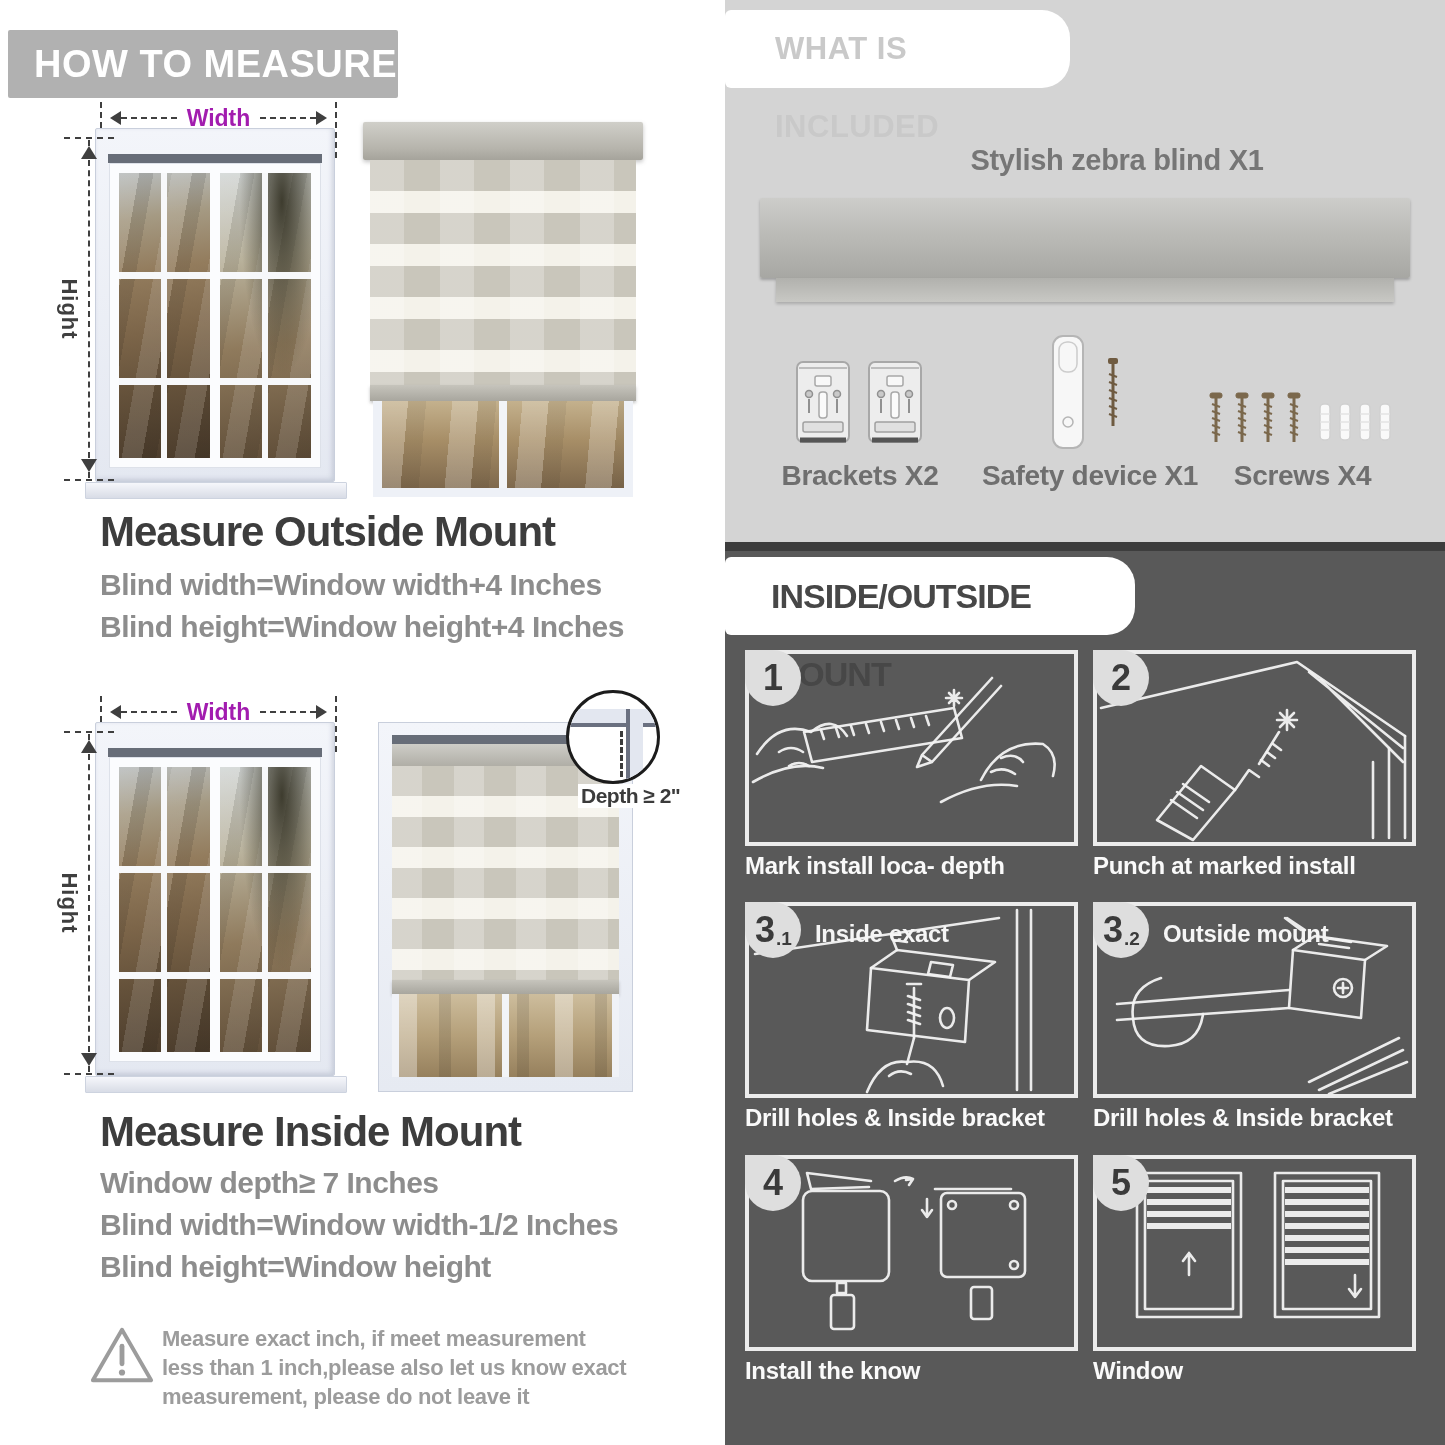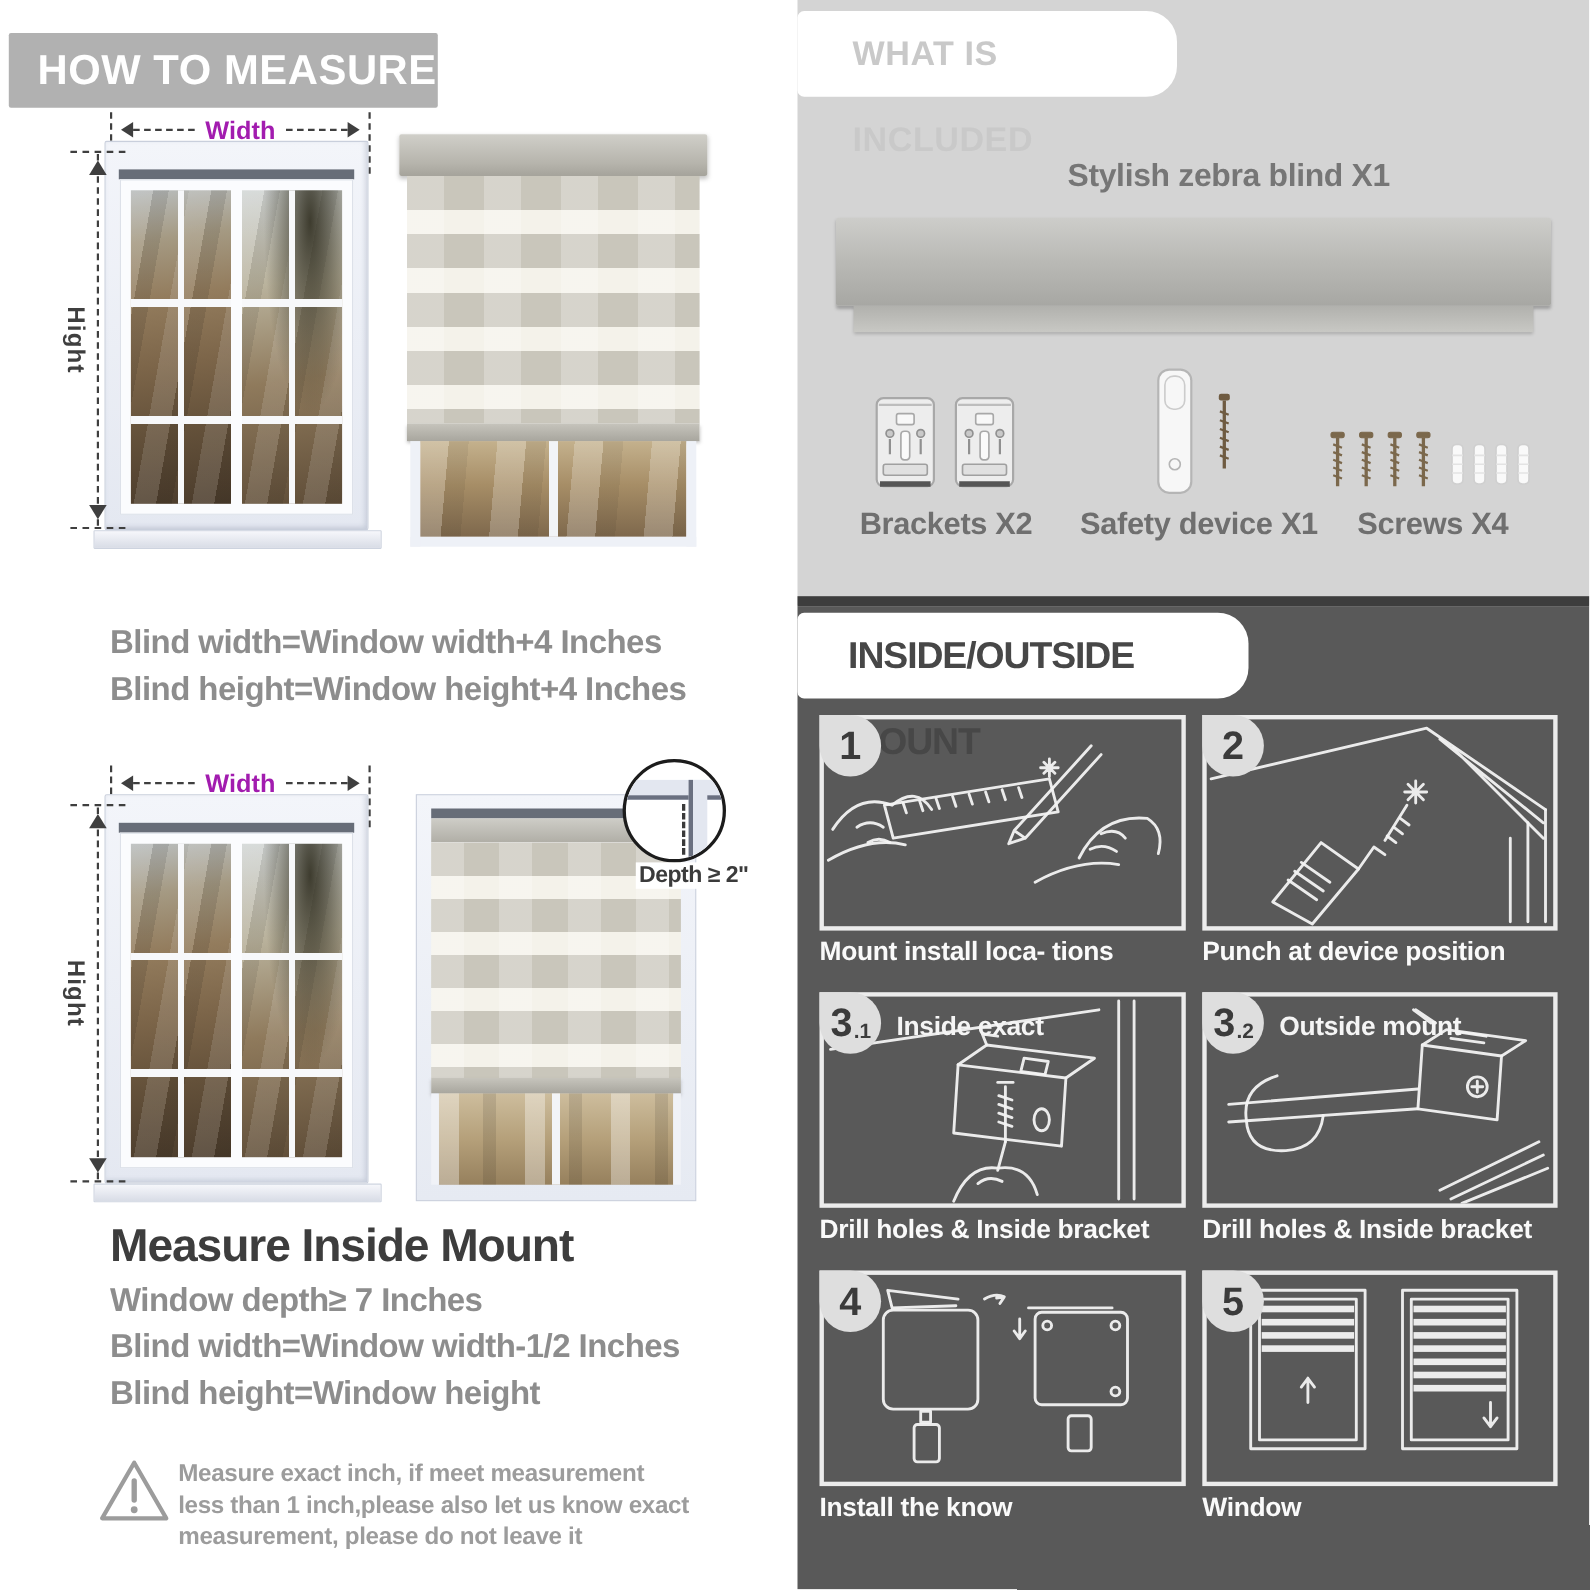--- a/index.html
+++ b/index.html
@@ -163,20 +163,21 @@
     <span class="mh-label">Hight</span>
   </div>
 
   <div class="blind" style="left:363px;top:122px;width:280px;">
     <div class="bl-cassette"></div>
     <div class="bl-body" style="height:225px;"></div>
     <div class="bl-rail"></div>
     <div class="bl-win" style="height:96px;box-sizing:border-box;"></div>
   </div>
 
+  <div class="sec-title" style="top:508px;">Measure Outside Mount</div>
   <div class="sec-line" style="top:568px;">Blind width=Window width+4 Inches</div>
   <div class="sec-line" style="top:610px;text-align:center;">Blind height=Window height+4 Inches</div>
 
   <div class="meas-w" style="left:100px;top:700px;width:237px;">
     <span class="mw-tick l"></span>
     <span class="mw-arrow l"></span>
     <span class="mw-dash"></span>
     <span class="mw-label">Width</span>
     <span class="mw-dash"></span>
     <span class="mw-arrow r"></span>
@@ -317,40 +318,40 @@
       <path class="sline" d="M30 98 q12 -8 24 0 M40 112 q10 -6 20 0"></path>
       <path class="sline" d="M232 126 Q252 86 294 90 Q310 100 304 122"></path>
       <path class="sline" d="M192 148 Q232 126 268 132"></path>
       <path class="sline" d="M252 104 q14 -6 22 4 M242 118 q12 -6 24 2"></path>
     </svg>
     <div class="badge">
         <span class="bnum">1</span>
         <span class="bsub"></span>
       </div>
   </div>
-  <div class="cap" style="left:745px;top:852px;">Mount install loca- tions</div>
+  <div class="cap" style="left:745px;top:852px;">Mark install loca- depth</div>
 
   <div class="step-panel" style="left:1093px;top:650px;width:315px;">
     <svg class="step-art" viewBox="0 0 315 188" preserveAspectRatio="xMidYMid meet">
       <path class="sline" d="M4 54 L200 8 L308 82"></path>
       <path class="sline" d="M212 18 L306 94 M224 26 L306 108"></path>
       <path class="sline" d="M308 82 V184 M292 94 V184 M276 108 V184"></path>
       <path class="sline" d="M60 166 L104 112 L138 136 L96 186 Z"></path>
       <path class="sline" d="M86 130 l26 18 M80 138 l26 18 M74 146 l26 18"></path>
       <path class="sline" d="M138 136 L152 116 l10 7"></path>
       <path class="sline" d="M162 110 L182 78"></path>
       <path class="sline" d="M164 106 l8 6 M170 98 l8 6 M176 90 l8 6"></path>
       <path class="sline" d="M190 56 v20 M180 66 h20 M183 59 l14 14 M197 59 l-14 14"></path>
     </svg>
     <div class="badge">
         <span class="bnum">2</span>
         <span class="bsub"></span>
       </div>
   </div>
-  <div class="cap" style="left:1093px;top:852px;">Punch at  device position</div>
+  <div class="cap" style="left:1093px;top:852px;">Punch at  marked install</div>
 
   <div class="step-panel" style="left:745px;top:902px;width:325px;">
     <svg class="step-art" viewBox="0 0 325 188" preserveAspectRatio="xMidYMid meet">
       <path class="sline" d="M6 48 L250 12"></path>
       <path class="sline" d="M268 4 V184 M282 4 V184"></path>
       <path class="sline" d="M122 62 L220 74 L216 136 L118 124 Z"></path>
       <path class="sline" d="M122 62 L148 44 L246 56 L220 74"></path>
       <path class="sline" d="M148 44 l-4 -10 l14 2"></path>
       <path class="sline" d="M182 56 l22 3 l-3 12 l-22 -3 Z"></path>
       <ellipse class="sline" cx="198" cy="112" rx="7" ry="10"></ellipse>

